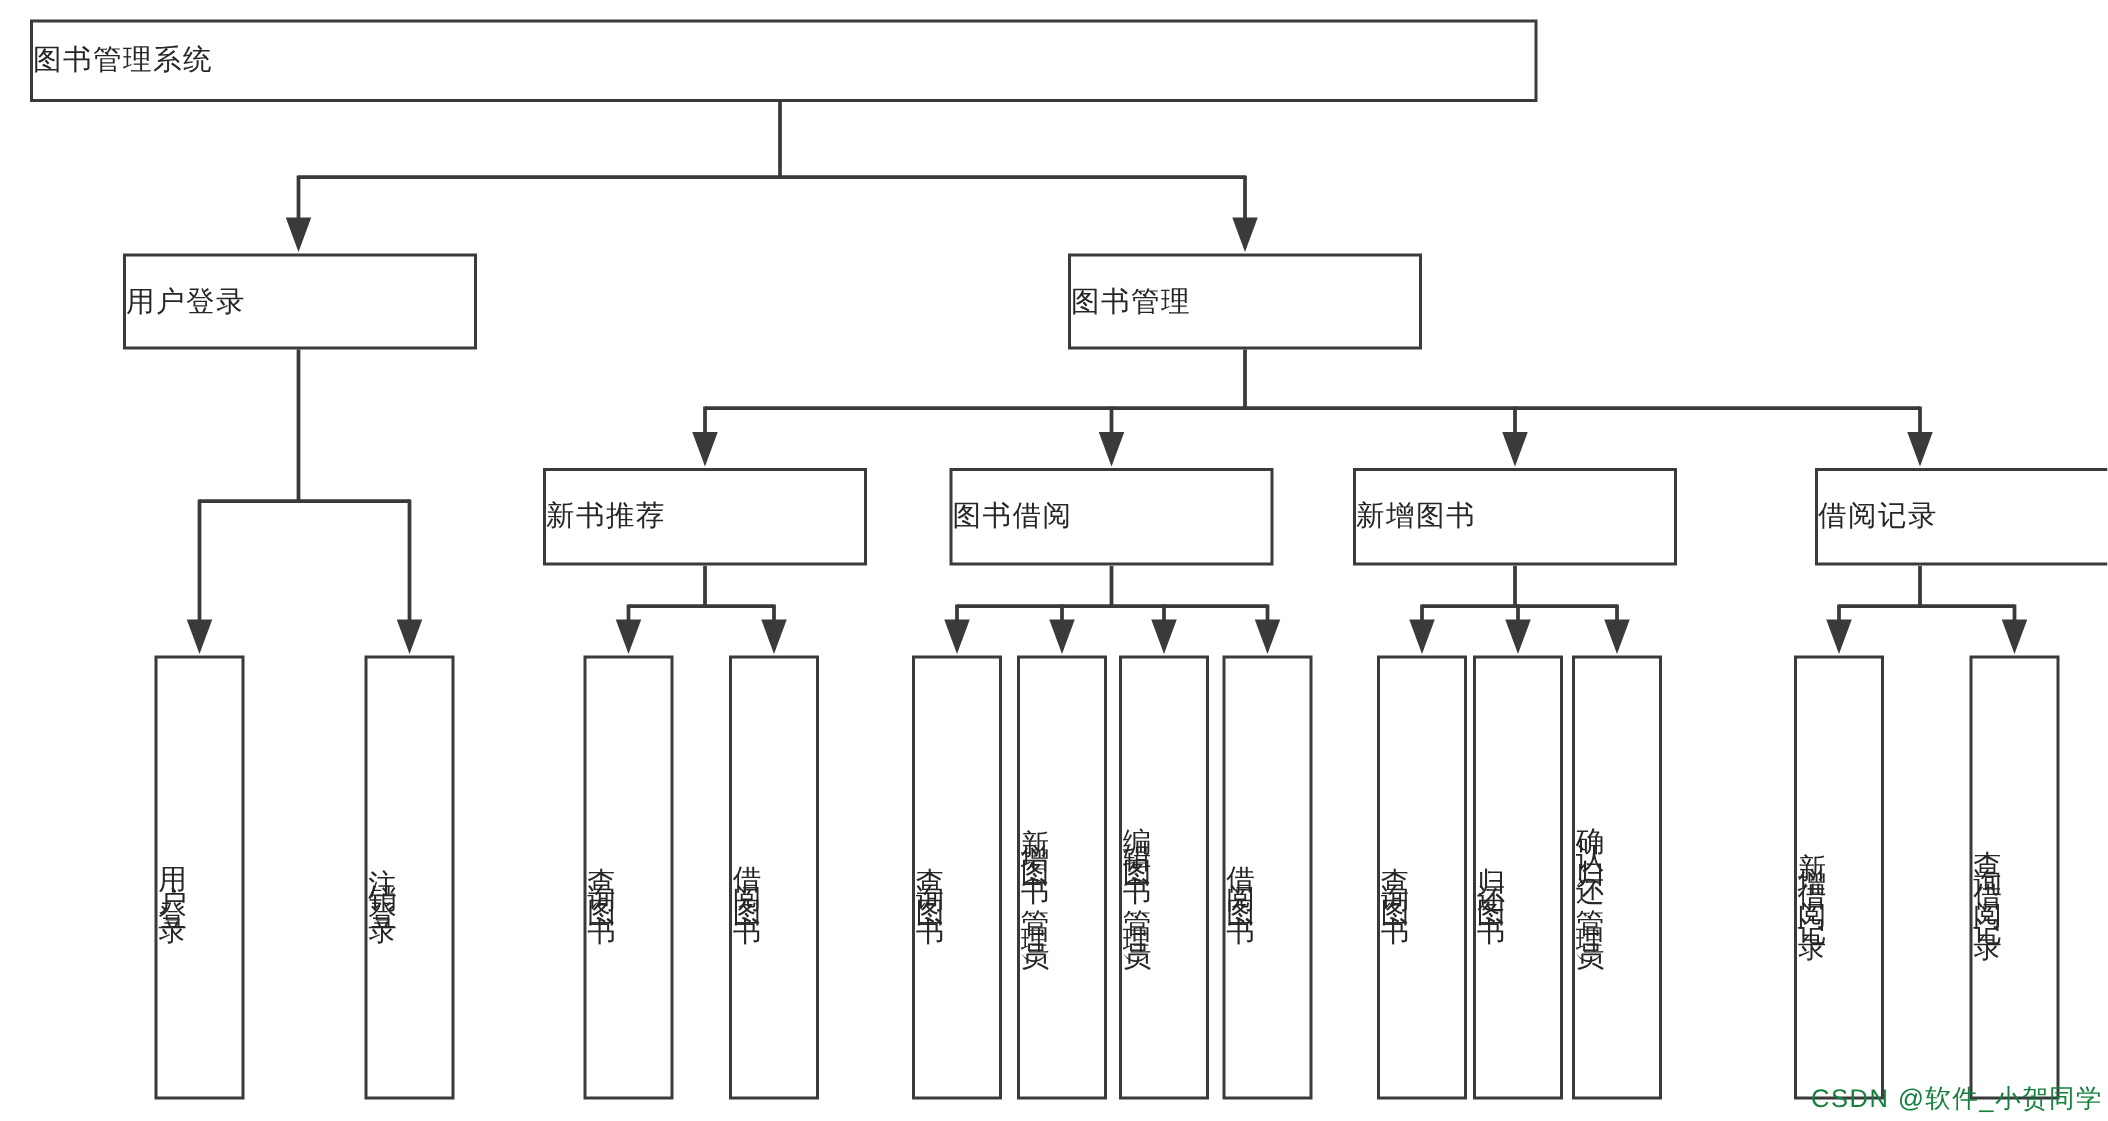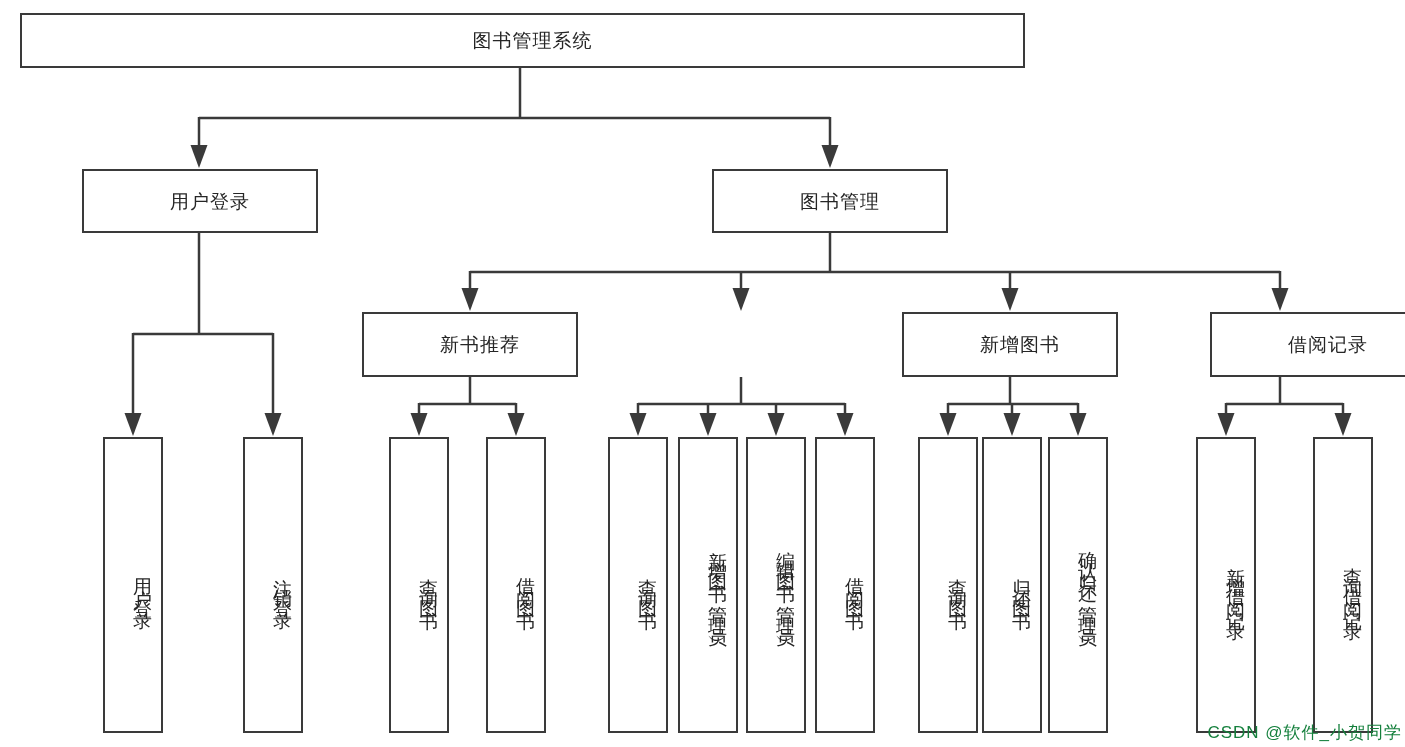--- a/index.html
+++ b/index.html
@@ -16,25 +16,24 @@
     left: 0; top: 0;
     width: 1405px; height: 747px;
   }
   .box {
     position: absolute;
     box-sizing: border-box;
     background: #ffffff;
     border: 2.5px solid #3a3a3a;
     display: flex;
     align-items: center;
-    justify-content: center;
+    justify-content: flex-start;
     color: #262626;
     font-size: 19px;
     line-height: 1;
-    padding-left: 20px;
   }
   .hlabel { letter-spacing: 1px; }
   .vlabel {
     writing-mode: vertical-rl;
     text-orientation: mixed;
     letter-spacing: 11px;
     white-space: nowrap;
   }
   
   .n-root  { left: 20px;  top: 13px;  width: 1005px; height: 55px; }
@@ -153,20 +152,23 @@
   <div class="box n-l1a">
     <span class="hlabel">用户登录</span>
   </div>
   <div class="box n-l1b">
     <span class="hlabel">图书管理</span>
   </div>
 
   <div class="box n-l2 n-l2a">
     <span class="hlabel">新书推荐</span>
   </div>
+  <div class="box n-l2 n-l2b">
+    <span class="hlabel">图书借阅</span>
+  </div>
   <div class="box n-l2 n-l2c">
     <span class="hlabel">新增图书</span>
   </div>
   <div class="box n-l2 n-l2d">
     <span class="hlabel">借阅记录</span>
   </div>
 
   <div class="box leaf lf1">
     <span class="vlabel">用户登录</span>
   </div>

